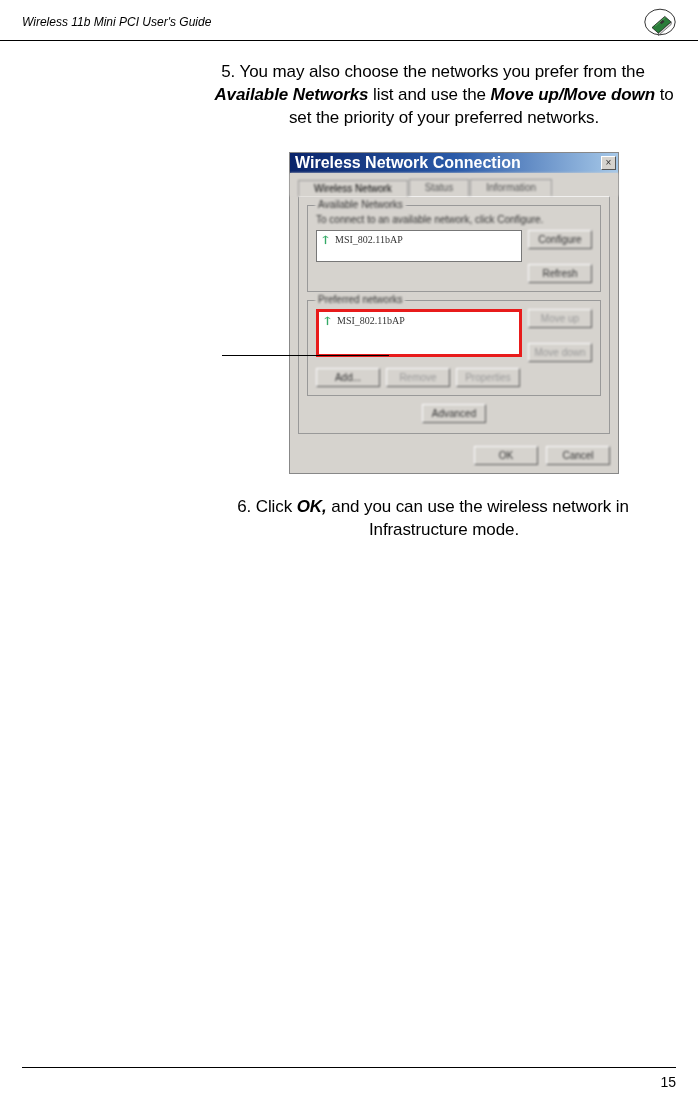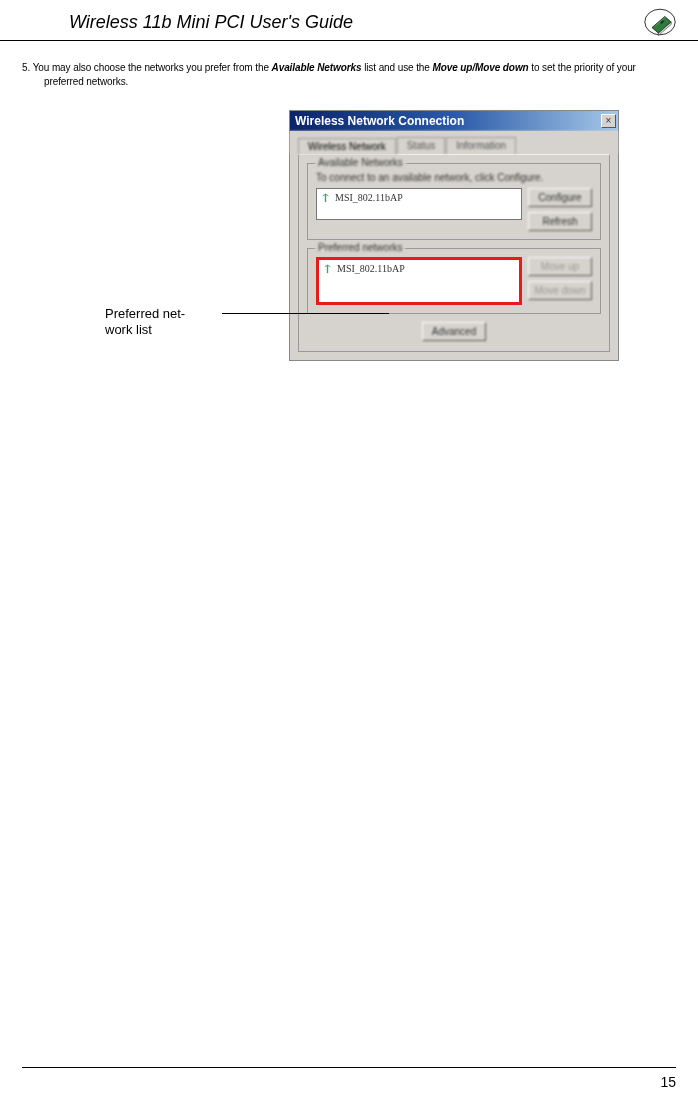--- a/index.html
+++ b/index.html
@@ -13,36 +13,37 @@
     .header {
       display: flex;
       justify-content: space-between;
       align-items: center;
       padding: 8px 22px 4px 22px;
       border-bottom: 1px solid #000;
       margin-bottom: 2px;
     }
     .header-title {
       font-style: italic;
-      font-size: 18px;
+      font-size: 12px;
       font-family: Arial, sans-serif;
-      margin-left: 47px;
     }
     .header-icon {
       width: 32px;
       height: 28px;
     }
     .header-icon svg { width: 100%; height: 100%; }
     .content {
       padding: 18px 22px 0 22px;
     }
     .step-text {
-      font-size: 10px;
+      font-size: 17px;
       line-height: 1.35;
+      margin-left: 168px;
       letter-spacing: -0.1px;
+      text-align: center;
     }
     .bold-italic { font-weight: bold; font-style: italic; }
     .step-body-indent { padding-left: 22px; text-indent: -22px; }
     .dialog-wrap {
       margin: 22px 0 0 145px;
       position: relative;
     }
     .callout-label {
       position: absolute;
       left: -62px;
@@ -70,21 +71,21 @@
     .titlebar {
       height: 20px;
       background: linear-gradient(to right, #0a246a, #2a5aa8, #a6c8e8);
       display: flex;
       align-items: center;
       justify-content: space-between;
       padding: 0 2px 0 5px;
     }
     .titlebar-text {
       color: #fff;
-      font-size: 12px;
+      font-size: 16px;
       font-weight: bold;
       filter: blur(0.6px);
     }
     .titlebar-close {
       width: 15px;
       height: 14px;
       background: #d6d3ce;
       border: 1px solid #fff;
       border-right-color: #555;
       border-bottom-color: #555;
@@ -94,21 +95,21 @@
       color: #333;
     }
     .tabs-row {
       background: #d6d3ce;
       padding: 6px 8px 0 8px;
       font-size: 10px;
       display: flex;
       filter: blur(0.8px);
     }
     .tab {
-      padding: 2px 9px;
+      padding: 2px 15px;
       border: 1px solid #999;
       border-bottom: none;
       background: #d6d3ce;
       margin-right: 1px;
       color: #555;
     }
     .tab.active {
       background: #d6d3ce;
       color: #000;
       border-bottom: 1px solid #d6d3ce;
@@ -161,21 +162,21 @@
       font-family: Liberation Serif, serif;
     }
     .list-icon {
       width: 11px;
       height: 11px;
       display: inline-block;
     }
     .btn-col {
       display: flex;
       flex-direction: column;
-      gap: 5px;
+      gap: 15px;
     }
     .av-row {
       display: flex;
       gap: 6px;
       align-items: flex-start;
     }
     .av-row .listbox { flex: 1; }
     .winbtn {
       width: 64px;
       height: 19px;
@@ -261,24 +262,20 @@
 
 <div class="content">
   <div class="step-text">
     <div class="step-body-indent">
       <span>5.</span>
       <span>You may also choose the networks you prefer from the </span><span class="bold-italic">Available Networks</span><span> list and use the </span><span class="bold-italic">Move up/Move down</span><span> to set the priority of your preferred networks.</span>
     </div>
   </div>
 
   <div class="dialog-wrap">
-    <div class="callout-label">
-      <span>Preferred net-</span><br>
-      <span>work list</span>
-    </div>
     <div class="callout-line"></div>
 
     <div class="dialog">
       <div class="titlebar">
         <span class="titlebar-text">Wireless Network Connection</span>
         <div class="titlebar-close">×</div>
       </div>
       <div class="tabs-row">
         <div class="tab active">Wireless Network</div>
         <div class="tab">Status</div>
@@ -319,25 +316,40 @@
                     </svg>
                 </span>
                 <span>MSI_802.11bAP</span>
               </div>
             </div>
             <div class="btn-col">
               <div class="winbtn disabled">Move up</div>
               <div class="winbtn disabled">Move down</div>
             </div>
           </div>
+          <div class="btn-row-below">
+            <div class="winbtn">Add...</div>
+            <div class="winbtn disabled">Remove</div>
+            <div class="winbtn disabled">Properties</div>
+          </div>
         </div>
 
         <div class="adv-row">
           <div class="winbtn">Advanced</div>
         </div>
       </div>
+      <div class="bottom-btns">
+        <div class="winbtn">OK</div>
+        <div class="winbtn">Cancel</div>
+      </div>
     </div>
   </div>
 
+  <div class="step-text step6">
+    <div class="step-body-indent">
+      <span>6.</span>
+      <span>Click </span><span class="bold-italic">OK,</span><span> and you can use the wireless network in Infrastructure mode.</span>
+    </div>
+  </div>
 </div>
 
 <div class="footer-line"></div>
 <div class="page-num">15</div>
 
 </body></html>

